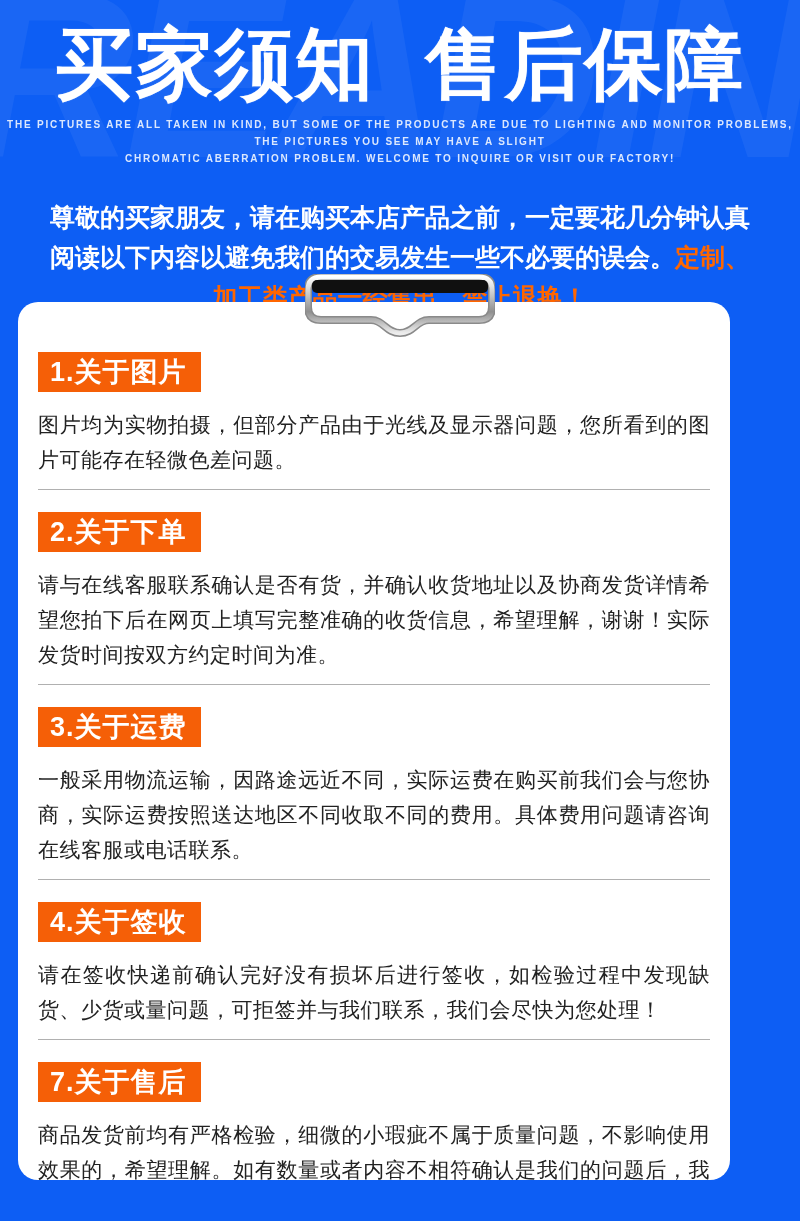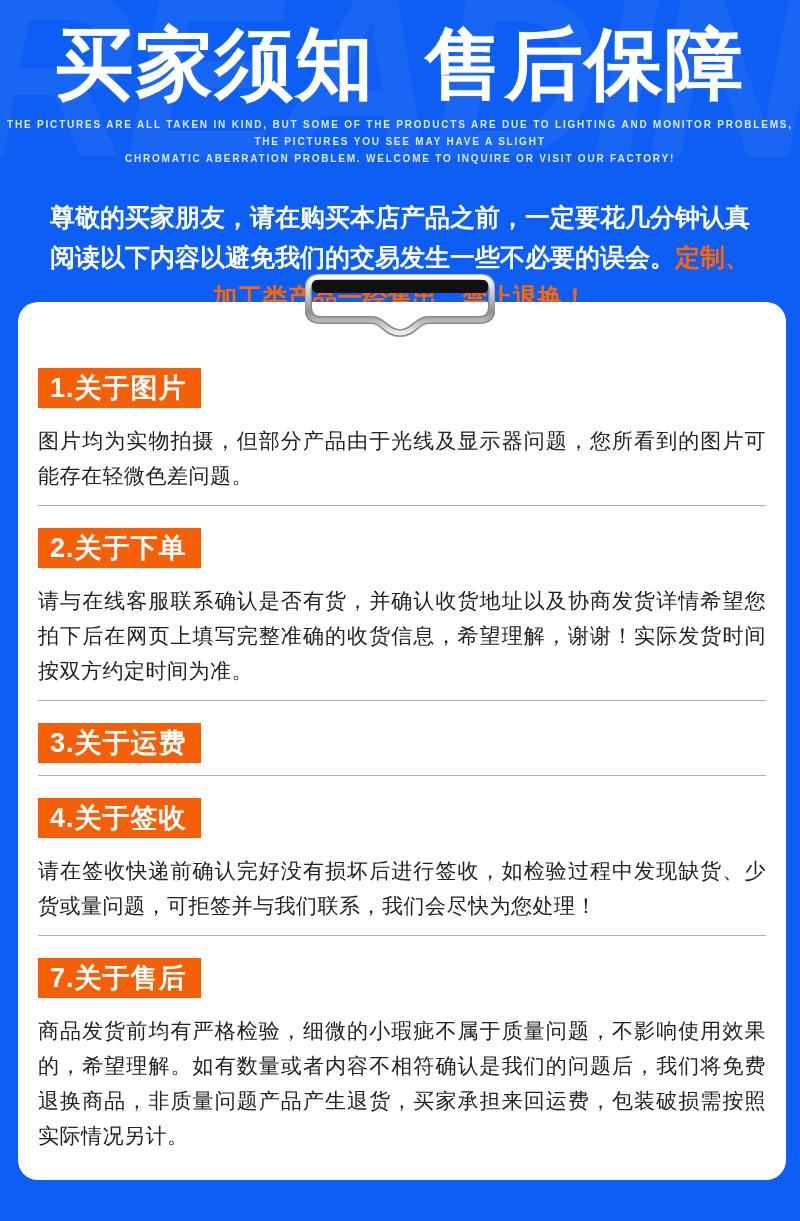--- a/index.html
+++ b/index.html
@@ -26,22 +26,22 @@
     margin-top:6px; color:rgba(255,255,255,0.85);
     font-size:10px; font-weight:700; letter-spacing:1.8px; line-height:17px;
   }
   .intro {
     width:724px; margin:30px auto 0; text-align:center;
     color:#ffffff; font-size:25px; font-weight:700; line-height:40px;
   }
   .intro .warning { color:#ff6600; }
   .card {
     position:absolute; left:18px; top:302px;
-    width:768px; height:878px; background:#ffffff;
-    border-radius:20px; padding:66px 20px 0; overflow:hidden;
+    width:712px; height:878px; background:#ffffff;
+    border-radius:20px; padding:50px 20px 0; overflow:hidden;
   }
   .clip {
     position:absolute; left:50%; top:274px; transform:translateX(-50%);
     z-index:5; pointer-events:none;
   }
   .sec .badge {
     display:inline-block; background:#f55f07; color:#ffffff;
     font-size:27px; font-weight:900; line-height:40px; height:40px;
     padding:0 14px 0 12px; letter-spacing:1px;
   }
@@ -80,20 +80,21 @@
     </section>
 
     <section class="sec">
       <div class="badge">2.关于下单</div>
       <p class="body">请与在线客服联系确认是否有货，并确认收货地址以及协商发货详情希望您拍下后在网页上填写完整准确的收货信息，希望理解，谢谢！实际发货时间按双方约定时间为准。</p>
       <div class="divider"></div>
     </section>
 
     <section class="sec">
       <div class="badge">3.关于运费</div>
+      <p class="body">一般采用物流运输，因路途远近不同，实际运费在购买前我们会与您协商，实际运费按照送达地区不同收取不同的费用。具体费用问题请咨询在线客服或电话联系。</p>
       <div class="divider"></div>
     </section>
 
     <section class="sec">
       <div class="badge">4.关于签收</div>
       <p class="body">请在签收快递前确认完好没有损坏后进行签收，如检验过程中发现缺货、少货或量问题，可拒签并与我们联系，我们会尽快为您处理！</p>
       <div class="divider"></div>
     </section>
 
     <section class="sec">

